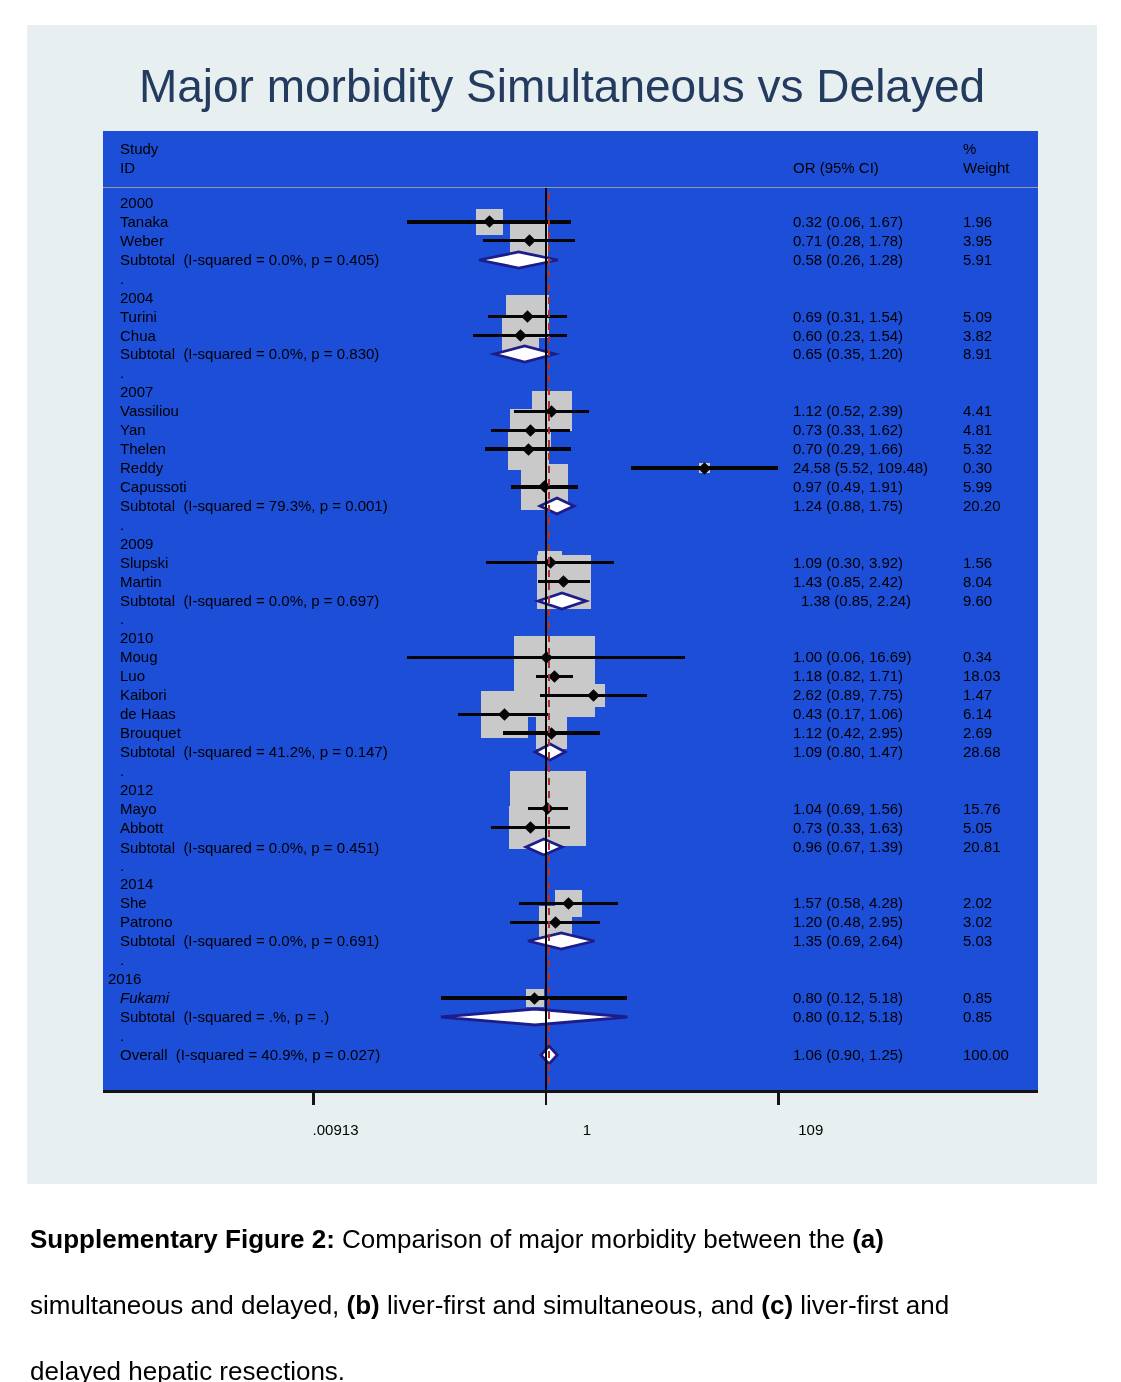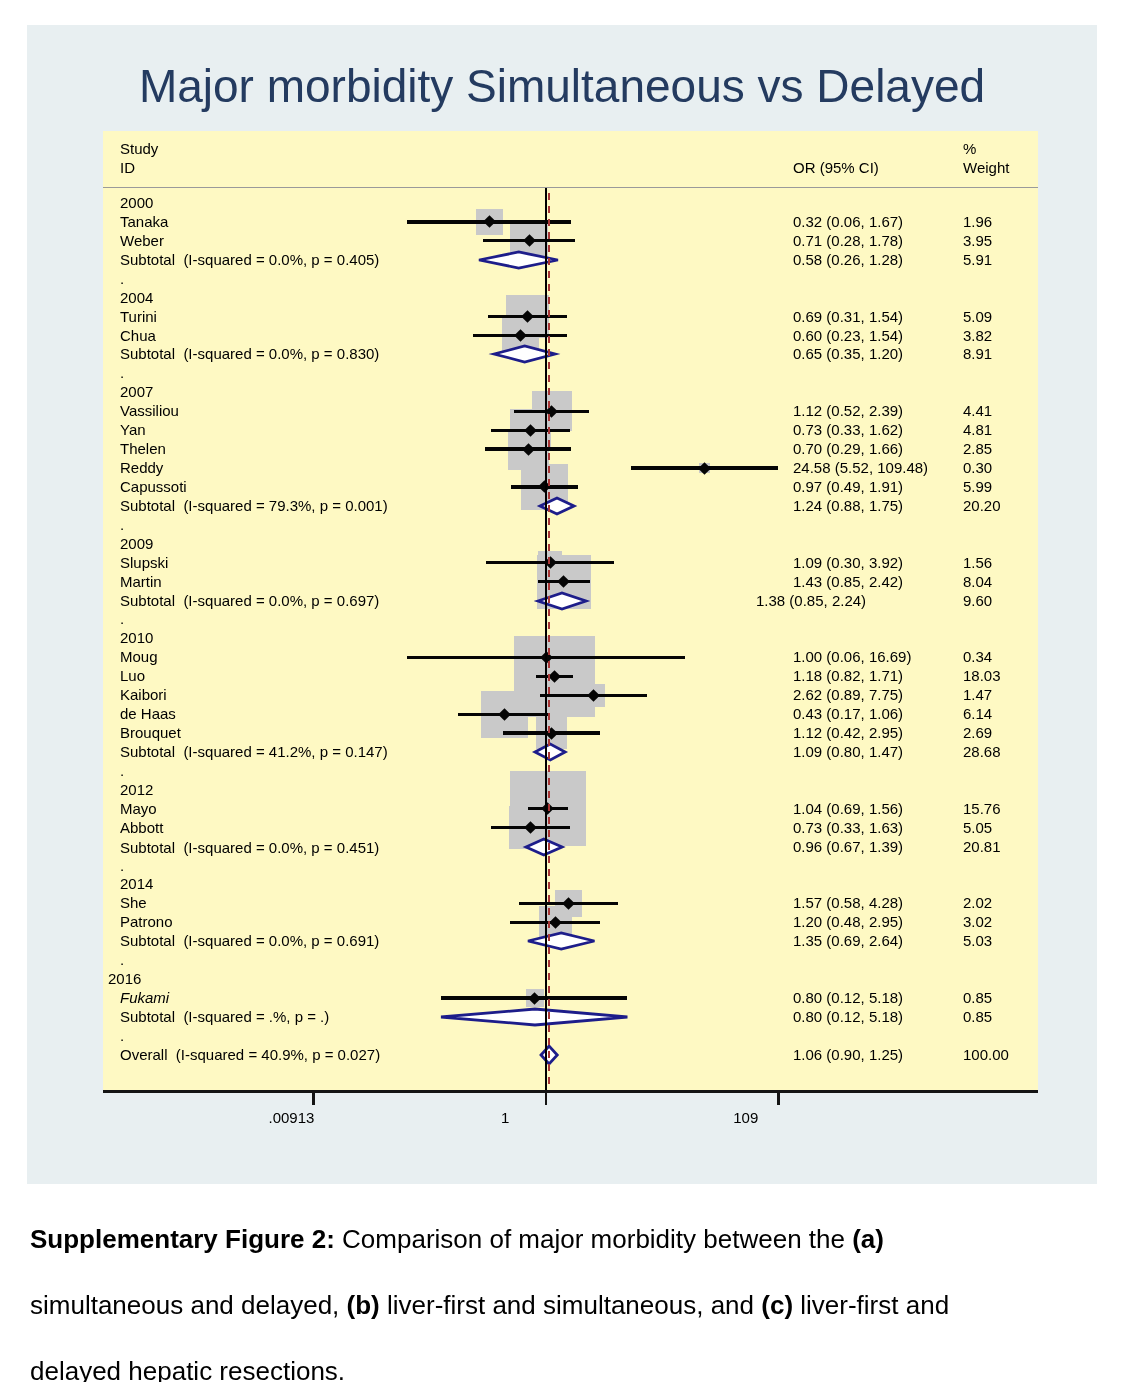--- a/index.html
+++ b/index.html
@@ -1,36 +1,36 @@
 <!DOCTYPE html>
 <html><head>
 <meta charset="utf-8">
 <style>
   html,body{margin:0;padding:0;background:#fff;}
   .page{position:relative;width:1121px;height:1382px;background:#ffffff;
         font-family:"Liberation Sans","DejaVu Sans",sans-serif;color:#000;overflow:hidden;}
   .fig-bg{position:absolute;left:27px;top:25px;width:1070px;height:1159px;background:#e8eff1;}
   .title{position:absolute;left:0;top:34px;width:100%;text-align:center;margin:0;
          font-size:46px;font-weight:400;color:#243b60;letter-spacing:0;}
-  .plot{position:absolute;left:76px;top:106px;width:935px;height:962px;background:#fef9c3;overflow:hidden;}
+  .plot{position:absolute;left:76px;top:106px;width:935px;height:962px;background:#1d4ed8;overflow:hidden;}
   #rows{position:absolute;left:0;top:0;width:100%;height:100%;}
   .txt{position:absolute;font-size:15px;line-height:19px;white-space:pre;color:#000;z-index:6;}
   .hdr{z-index:7;}
   .hdr-rule{position:absolute;left:0;top:56px;width:100%;height:1px;background:#9a9a9a;z-index:0;}
   .vline{position:absolute;top:57px;height:902px;width:2.4px;background:#000;z-index:4;}
   .redline{position:absolute;top:62px;height:898px;width:2.4px;z-index:5;
            background:repeating-linear-gradient(180deg,#a83535 0px,#a83535 7px,transparent 7px,transparent 13px);}
   .axisline{position:absolute;left:0;top:959px;width:100%;height:3px;background:#141414;z-index:8;}
   .box{position:absolute;background:#c9c9c9;z-index:1;}
   .ci{position:absolute;height:3.2px;background:#050505;z-index:3;}
   .marker{position:absolute;width:9px;height:9px;background:#050505;transform:rotate(45deg);z-index:3;}
   .diamond{position:absolute;z-index:2;overflow:visible;}
   .axis-below{position:absolute;left:76px;top:1068px;width:935px;height:50px;}
   .tick{position:absolute;top:0;width:2.6px;height:12px;background:#141414;}
-  .ticklabel{position:absolute;top:16px;width:90px;text-align:left;font-size:15px;color:#000;}
+  .ticklabel{position:absolute;top:28px;width:90px;text-align:right;font-size:15px;color:#000;}
   .caption{position:absolute;left:30px;top:1206px;width:1064px;margin:0;
            font-size:26px;line-height:66px;color:#000;}
   .caption b{font-weight:700;}
 </style>
 </head>
 <body>
 
 <div class="page">
   <div class="fig-bg">
     <h1 class="title">Major morbidity Simultaneous vs Delayed</h1>
@@ -95,21 +95,21 @@
           <div class="ci" style="left: 388.111px; top: 297.56px; width: 78.7741px;"></div>
           <div class="marker" style="left: 422.919px; top: 294.66px;"></div>
           <div class="txt" style="left: 17px; top: 289.16px;">Yan</div>
           <div class="txt" style="left: 690px; top: 289.16px;">0.73 (0.33, 1.62)</div>
           <div class="txt" style="left: 860px; top: 289.16px;">4.81</div>
           <div class="box" style="left: 404.79px; top: 297.538px; width: 41.1033px; height: 41.1033px;"></div>
           <div class="ci" style="left: 381.713px; top: 316.49px; width: 86.379px;"></div>
           <div class="marker" style="left: 420.841px; top: 313.59px;"></div>
           <div class="txt" style="left: 17px; top: 308.09px;">Thelen</div>
           <div class="txt" style="left: 690px; top: 308.09px;">0.70 (0.29, 1.66)</div>
-          <div class="txt" style="left: 860px; top: 308.09px;">2.85</div>
+          <div class="txt" style="left: 860px; top: 308.09px;">5.32</div>
           <div class="box" style="left: 596.323px; top: 331.817px; width: 10.4067px; height: 10.4067px;"></div>
           <div class="ci" style="left: 527.581px; top: 335.42px; width: 147.903px;"></div>
           <div class="marker" style="left: 597.026px; top: 332.52px;"></div>
           <div class="txt" style="left: 17px; top: 327.02px;">Reddy</div>
           <div class="txt" style="left: 690px; top: 327.02px;">24.58 (5.52, 109.48)</div>
           <div class="txt" style="left: 860px; top: 327.02px;">0.30</div>
           <div class="box" style="left: 418.241px; top: 332.699px; width: 46.5015px; height: 46.5015px;"></div>
           <div class="ci" style="left: 407.682px; top: 354.35px; width: 67.3555px;"></div>
           <div class="marker" style="left: 436.992px; top: 351.45px;"></div>
           <div class="txt" style="left: 17px; top: 345.95px;">Capussoti</div>
@@ -132,21 +132,21 @@
           <div class="box" style="left: 433.771px; top: 423.663px; width: 53.8743px; height: 53.8743px;"></div>
           <div class="ci" style="left: 434.954px; top: 449px; width: 51.8012px;"></div>
           <div class="marker" style="left: 456.208px; top: 446.1px;"></div>
           <div class="txt" style="left: 17px; top: 440.6px;">Martin</div>
           <div class="txt" style="left: 690px; top: 440.6px;">1.43 (0.85, 2.42)</div>
           <div class="txt" style="left: 860px; top: 440.6px;">8.04</div>
           <svg width="55.97451655866524" height="24" class="diamond" style="left: 430.954px; top: 457.53px;">
             <polygon points="4,12 27.992458318311606,4 51.97451655866524,12 27.992458318311606,20" fill="#ffffff" stroke="#1d1d8a" stroke-width="2.8" stroke-linejoin="miter"></polygon>
           </svg>
           <div class="txt" style="left: 17px; top: 459.53px;">Subtotal  (I-squared = 0.0%, p = 0.697)</div>
-          <div class="txt" style="left: 653px; top: 459.53px;">1.38 (0.85, 2.24)</div>
+          <div class="txt" style="left: 698px; top: 459.53px;">1.38 (0.85, 2.24)</div>
           <div class="txt" style="left: 860px; top: 459.53px;">9.60</div>
           <div class="txt" style="left: 17px; top: 478.46px;">.</div>
           <div class="txt" style="left: 17px; top: 497.39px;">2010</div>
           <div class="box" style="left: 437.461px; top: 520.781px; width: 11.0788px; height: 11.0788px;"></div>
           <div class="ci" style="left: 303.709px; top: 524.72px; width: 278.651px;"></div>
           <div class="marker" style="left: 438.5px; top: 521.82px;"></div>
           <div class="txt" style="left: 17px; top: 516.32px;">Moug</div>
           <div class="txt" style="left: 690px; top: 516.32px;">1.00 (0.06, 16.69)</div>
           <div class="txt" style="left: 860px; top: 516.32px;">0.34</div>
           <div class="box" style="left: 410.856px; top: 504.911px; width: 80.6773px; height: 80.6773px;"></div>

